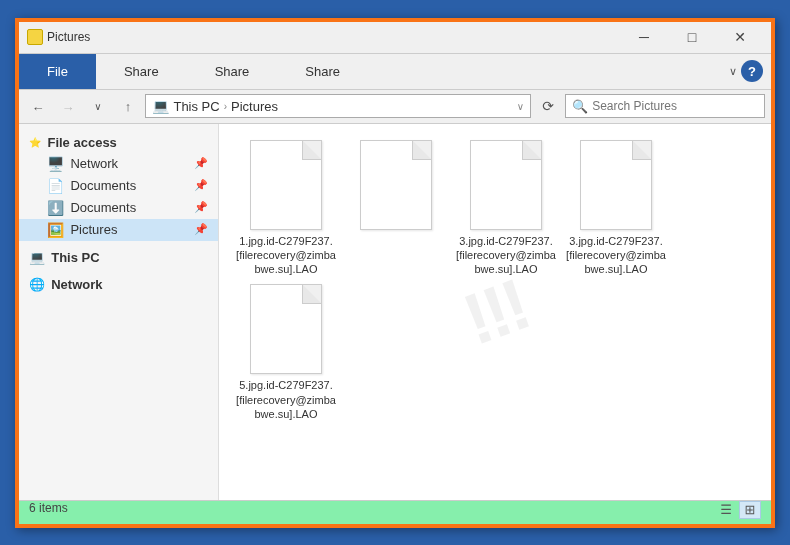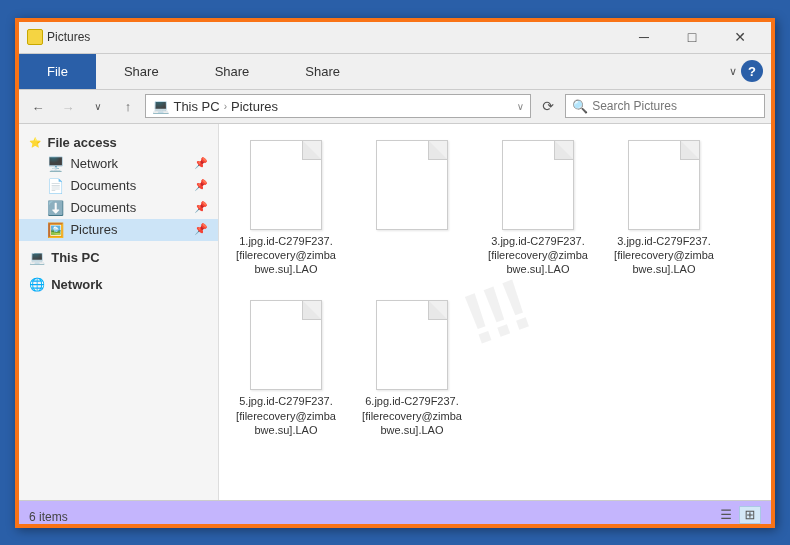--- a/index.html
+++ b/index.html
@@ -243,21 +243,20 @@
     .content {
       flex: 1;
       background: white;
       overflow: auto;
       padding: 12px;
       position: relative;
     }
     .file-grid {
       display: flex;
       flex-wrap: wrap;
-      gap: 16px;
       align-content: flex-start;
     }
     .file-item {
       width: 110px;
       display: flex;
       flex-direction: column;
       align-items: center;
       cursor: pointer;
       padding: 4px;
       border-radius: 3px;
@@ -297,24 +296,24 @@
     .file-name {
       font-size: 11px;
       color: #333;
       word-break: break-word;
       line-height: 1.3;
       max-width: 108px;
     }
     
     .status-bar {
       height: 24px;
-      background: #c4b5fd;
+      background: #86efac;
       border-top: 1px solid #ccc;
       display: flex;
-      align-items: flex-end;
+      align-items: flex-start;
       padding: 0 10px;
       flex-shrink: 0;
       gap: 31px;
     }
     .status-text {
       font-size: 12px;
       color: #444;
       flex: 1;
     }
     .view-buttons {
@@ -453,24 +452,20 @@
             <div class="file-name">3.jpg.id-C279F237.[filerecovery@zimbabwe.su].LAO</div>
           </div>
           <div class="file-item">
             <div class="file-icon"></div>
             <div class="file-name">3.jpg.id-C279F237.[filerecovery@zimbabwe.su].LAO</div>
           </div>
           <div class="file-item">
             <div class="file-icon"></div>
             <div class="file-name">5.jpg.id-C279F237.[filerecovery@zimbabwe.su].LAO</div>
           </div>
-          <div class="file-item">
-            <div class="file-icon"></div>
-            <div class="file-name">6.jpg.id-C279F237.[filerecovery@zimbabwe.su].LAO</div>
-          </div>
         </div>
     </div>
   </div>
 
   <div class="status-bar">
     <span class="status-text">6 items</span>
     <div class="view-buttons">
       <div class="view-btn">☰</div>
       <div class="view-btn active">⊞</div>
     </div>

